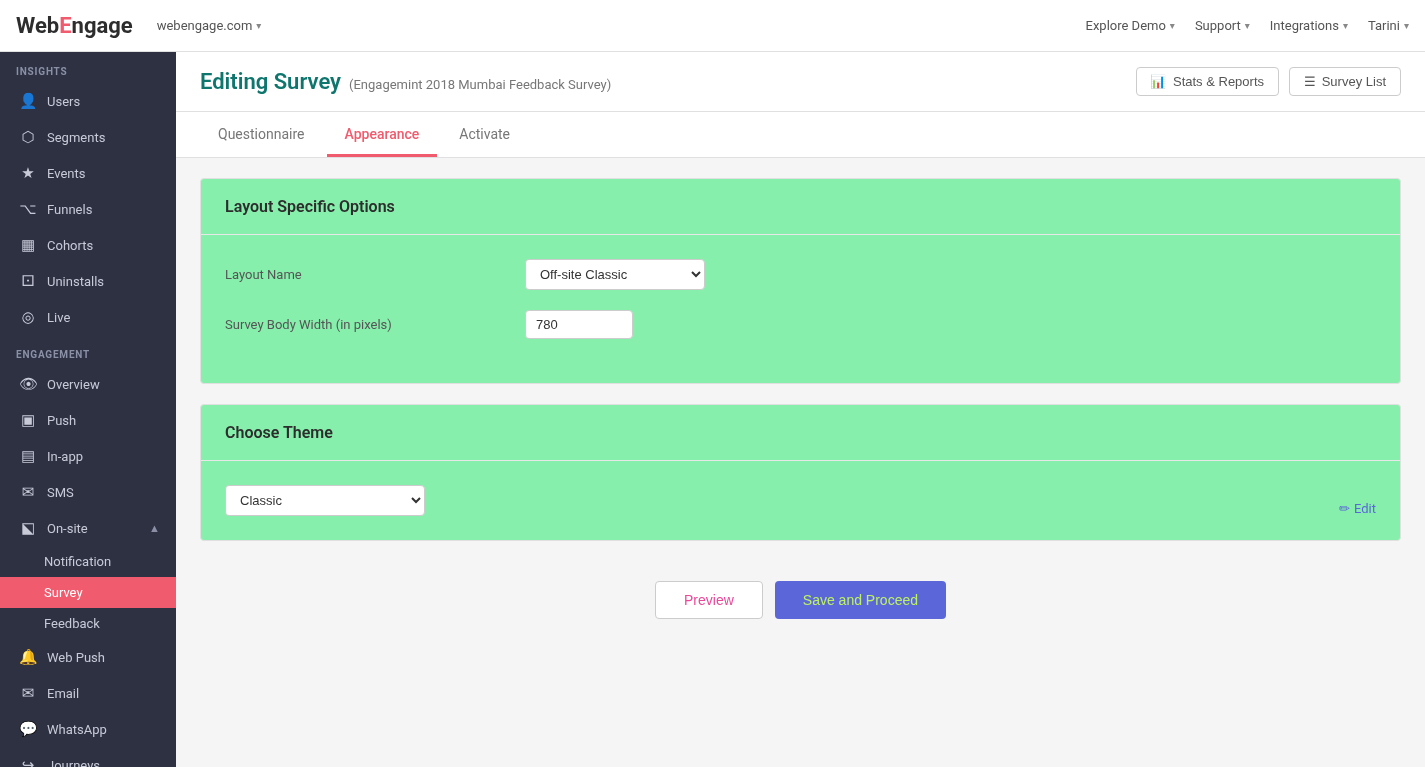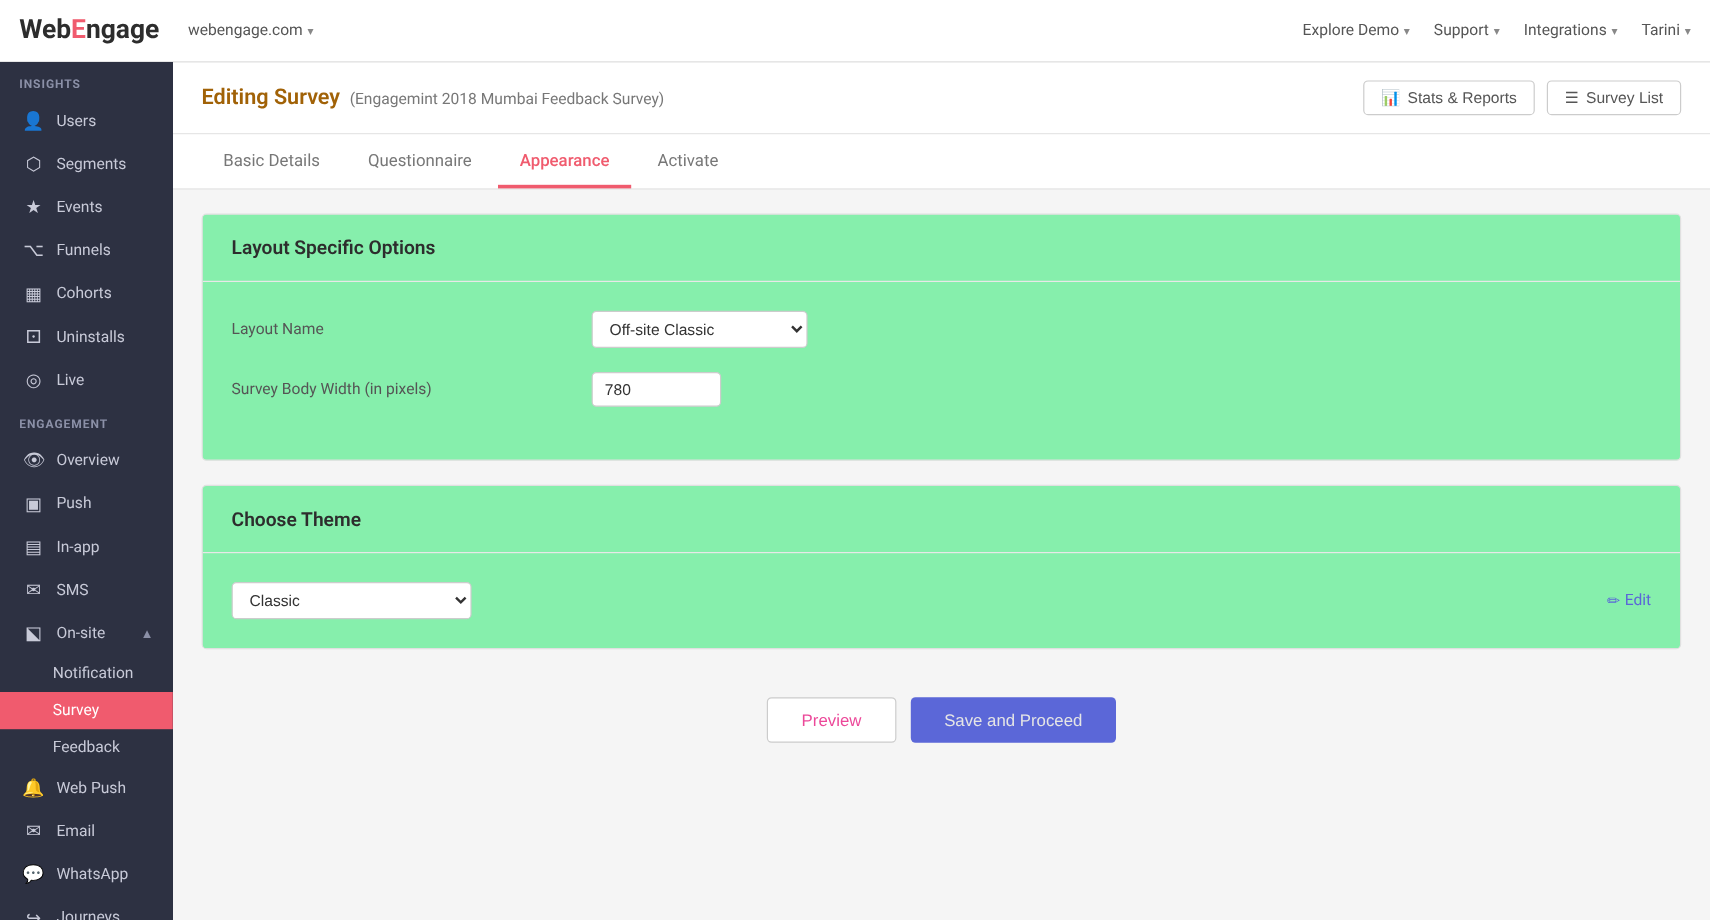--- a/index.html
+++ b/index.html
@@ -24,21 +24,21 @@
     .domain-selector { display: flex; align-items: center; gap: 4px; font-size: 13px; color: #555; cursor: pointer; padding: 4px 8px; border-radius: 4px; }
     .chevron-down { font-size: 10px; color: #888; }
     .topnav-right { display: flex; align-items: center; gap: 20px; }
     .topnav-right-item { display: flex; align-items: center; gap: 4px; font-size: 13px; color: #555; cursor: pointer; }
 
     
     .main-layout { display: flex; flex: 1; overflow: hidden; }
 
     
     .sidebar {
-      width: 144px;
+      width: 176px;
       background: #2d3142;
       color: #fff;
       display: flex;
       flex-direction: column;
       overflow-y: auto;
       flex-shrink: 0;
     }
     .sidebar-section-label {
       font-size: 10px;
       font-weight: 700;
@@ -83,21 +83,21 @@
       background: #fff;
       border-bottom: 1px solid #e0e0e0;
       padding: 0 24px;
       display: flex;
       align-items: center;
       justify-content: space-between;
       height: 60px;
       flex-shrink: 0;
     }
     .page-title-area { display: flex; align-items: baseline; gap: 8px; }
-    .page-title { font-size: 18px; font-weight: 600; color: #a16207; text-align: center; }
+    .page-title { font-size: 22px; font-weight: 600; color: #0f766e; text-align: center; }
     .page-subtitle { font-size: 13px; color: #777; }
     .page-header-actions { display: flex; gap: 10px; }
     .btn-outline {
       display: flex; align-items: center; gap: 6px;
       border: 1px solid #ccc; background: #fff;
       color: #555; font-size: 13px;
       padding: 6px 14px; border-radius: 4px; cursor: pointer;
     }
 
     
@@ -169,30 +169,30 @@
       background: #fff;
       color: #ec4899;
       font-size: 14px;
       border-radius: 4px;
       cursor: pointer;
     }
     .btn-primary {
       padding: 10px 28px;
       border: none;
       background: #5b67d8;
-      color: #e5e5e5;
+      color: #bef264;
       font-size: 14px;
       border-radius: 4px;
       cursor: pointer;
     }
 
     
     .theme-row {
       display: flex;
-      align-items: center;
+      align-items: flex-end;
       justify-content: space-between;
     }
     .edit-link {
       display: flex; align-items: center; gap: 4px;
       color: #5b67d8; font-size: 13px; cursor: pointer; text-decoration: none;
     }
   </style>
 </head>
 <body>
 
@@ -326,23 +326,20 @@
           <span>Stats &amp; Reports</span>
         </button>
         <button class="btn-outline">
           <span>☰</span>
           <span>Survey List</span>
         </button>
       </div>
     </div>
 
     <div class="tabs-bar">
-      <div class="tab-item">
-        <span>Basic Details</span>
-      </div>
       <div class="tab-item">
         <span>Questionnaire</span>
       </div>
       <div class="tab-item active">
         <span>Appearance</span>
       </div>
       <div class="tab-item">
         <span>Activate</span>
       </div>
     </div>

